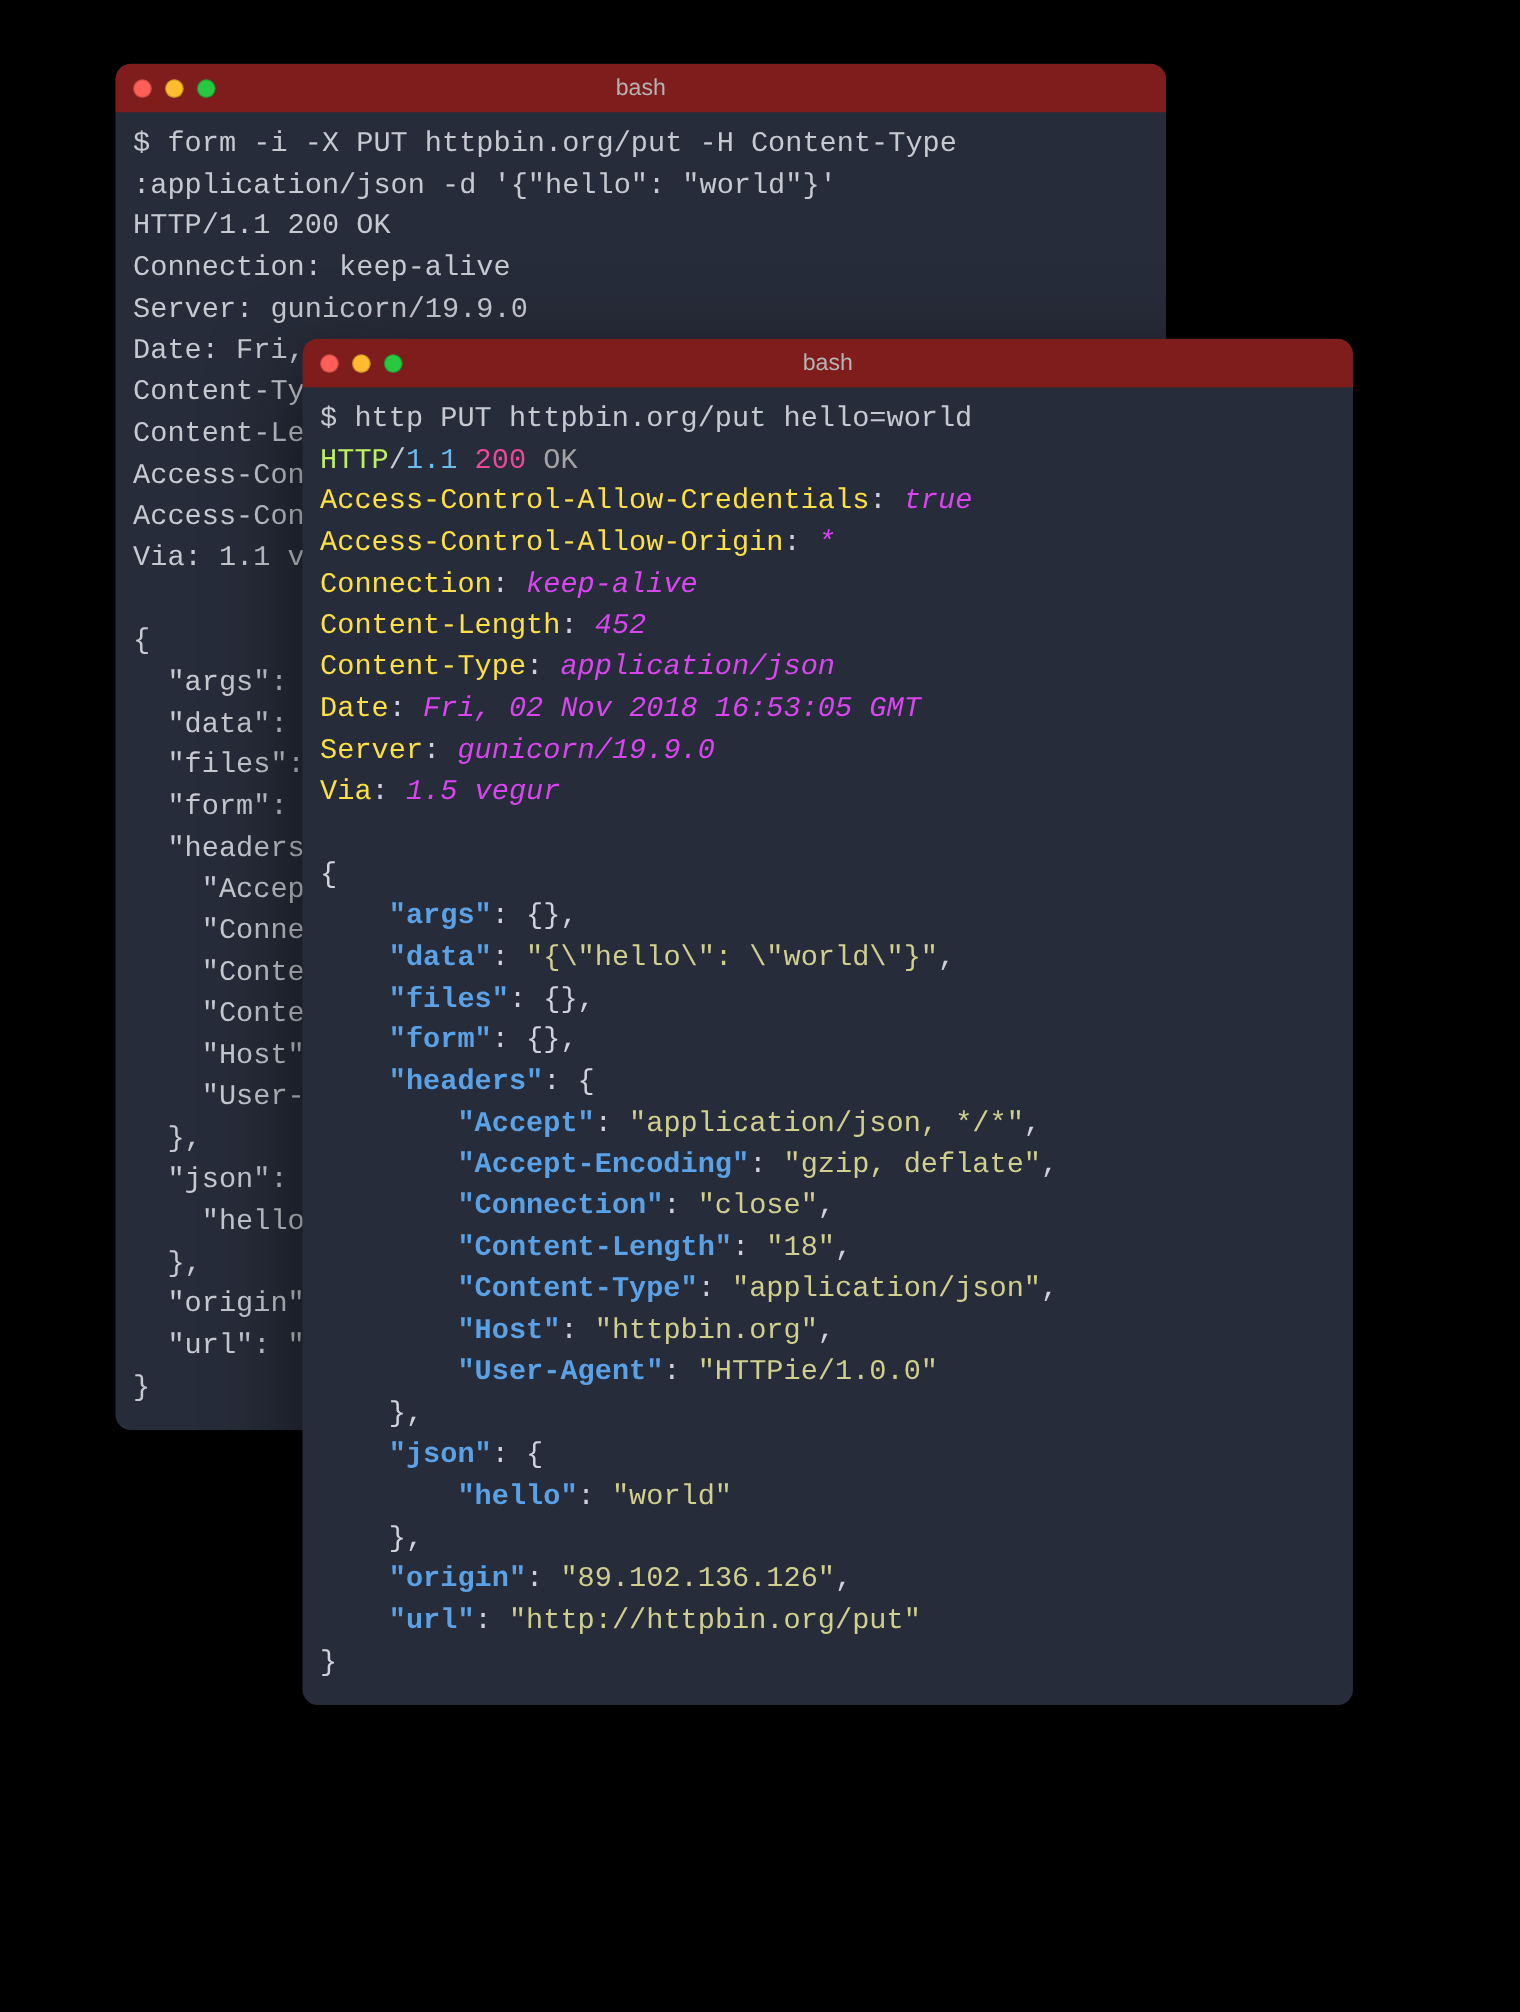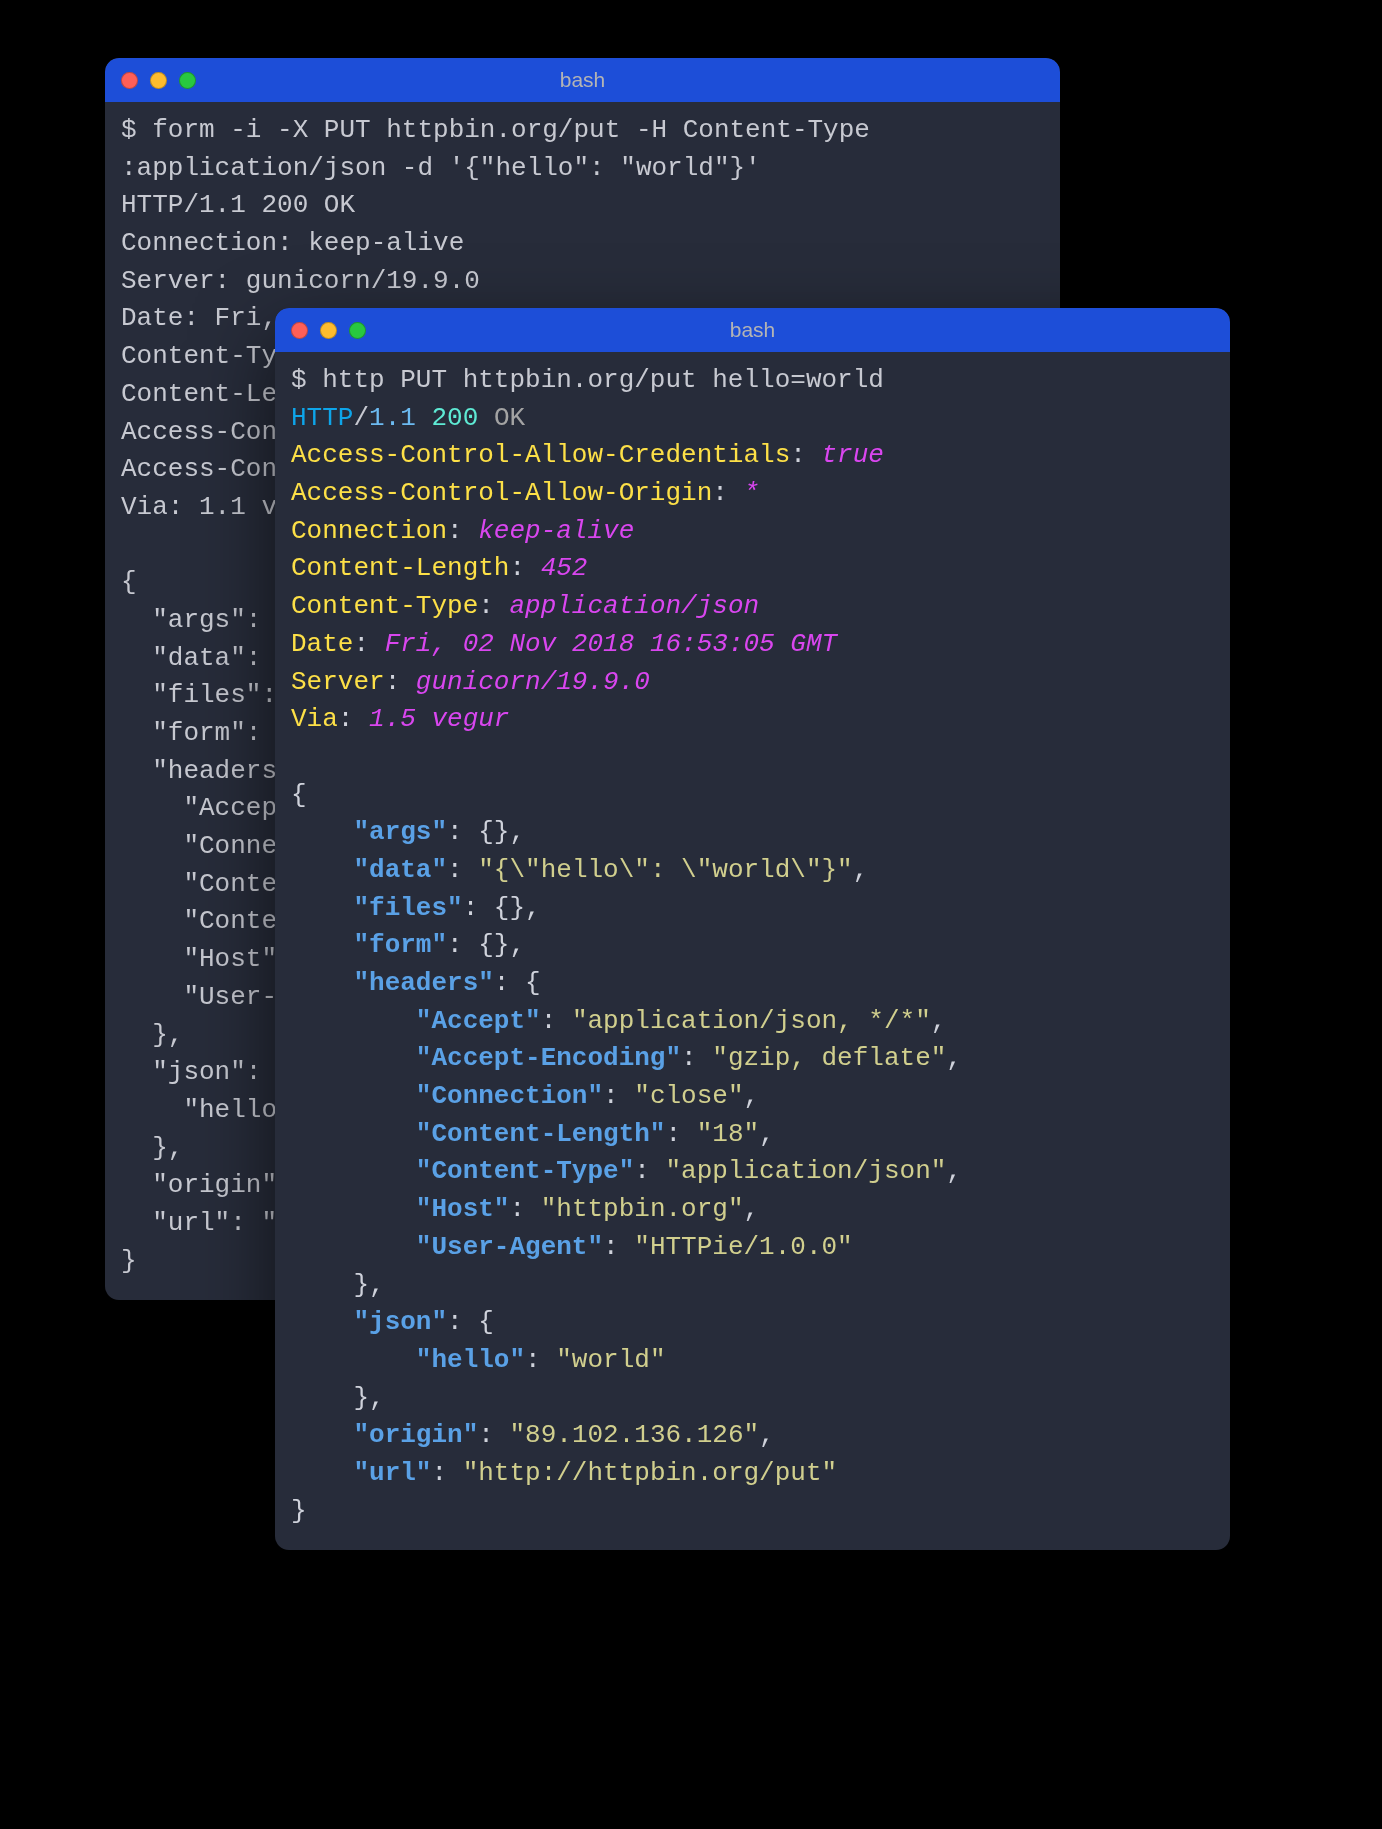--- a/index.html
+++ b/index.html
@@ -13,21 +13,21 @@
   }
   .window {
     position: absolute;
     border-radius: 14px;
     background: #272c3a;
     box-shadow: 0 30px 80px rgba(0,0,0,0.6);
     overflow: hidden;
   }
   .titlebar {
     height: 44px;
-    background: #1d4ed8;
+    background: #7f1d1d;
     display: flex;
     align-items: center;
     position: relative;
     border-top-left-radius: 14px;
     border-top-right-radius: 14px;
   }
   .traffic {
     display: flex;
     gap: 12px;
     margin-left: 16px;
@@ -56,24 +56,24 @@
     line-height: 1.45;
     color: #c7c9d1;
     white-space: pre;
   }
   
   #win-back  { left: 105px;  top: 58px;  width: 955px; }
   #win-front { left: 275px;  top: 308px; width: 955px; }
 
   
   .c-prompt  { color: #c7c9d1; }
-  .c-proto   { color: #0ea5e9; }
+  .c-proto   { color: #bef264; }
   .c-slash   { color: #c7c9d1; }
   .c-ver     { color: #6cbaf0; }
-  .c-status  { color: #5eead4; }
+  .c-status  { color: #ec4899; }
   .c-ok      { color: #a3a3a3; }
   .c-hkey    { color: #fde047; }
   .c-hval    { color: #d946ef; font-style: italic; }
   .c-key     { color: #5aa1e6; font-weight: 700; }
   .c-str     { color: #d1cf8e; }
   .c-punc    { color: #cfd2db; }
 </style>
 </head>
 <body>
 

